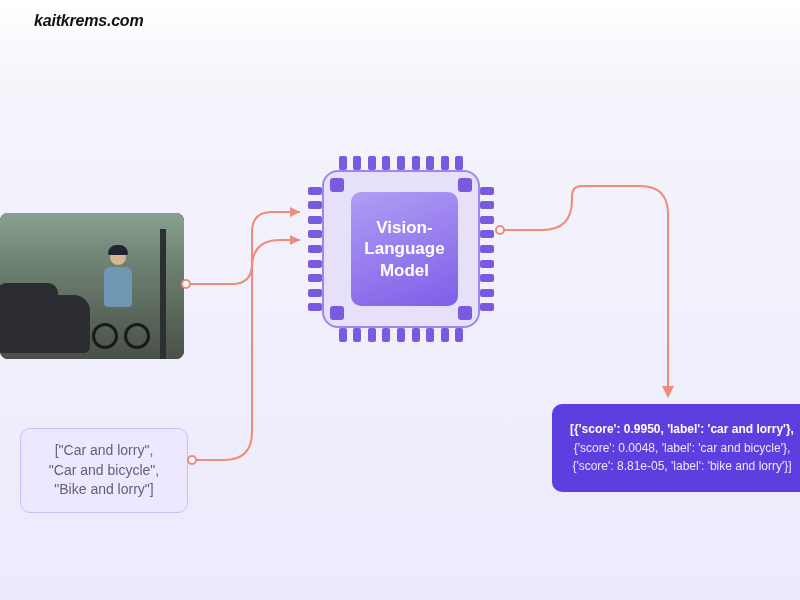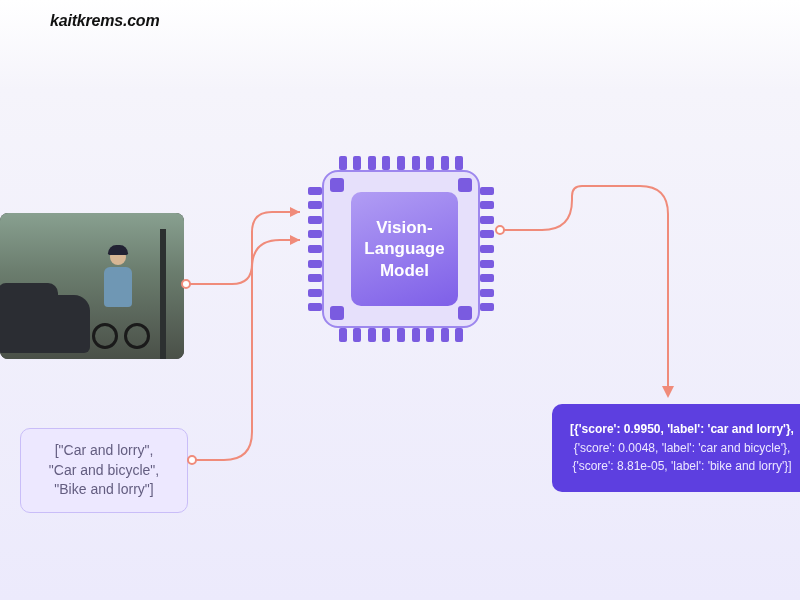--- a/index.html
+++ b/index.html
@@ -7,21 +7,21 @@
     width: 800px;
     height: 600px;
     background: linear-gradient(180deg, #ffffff 0%, #f5f4fb 15%, #eceafc 100%);
     font-family: -apple-system, BlinkMacSystemFont, "Segoe UI", Arial, sans-serif;
     position: relative;
     overflow: hidden;
   }
   .watermark {
     position: absolute;
     top: 12px;
-    left: 50px;
+    left: 34px;
     font-weight: 700;
     font-style: italic;
     font-size: 16px;
     color: #111;
     letter-spacing: -0.2px;
   }
 
   
   .input-image {
     position: absolute;

